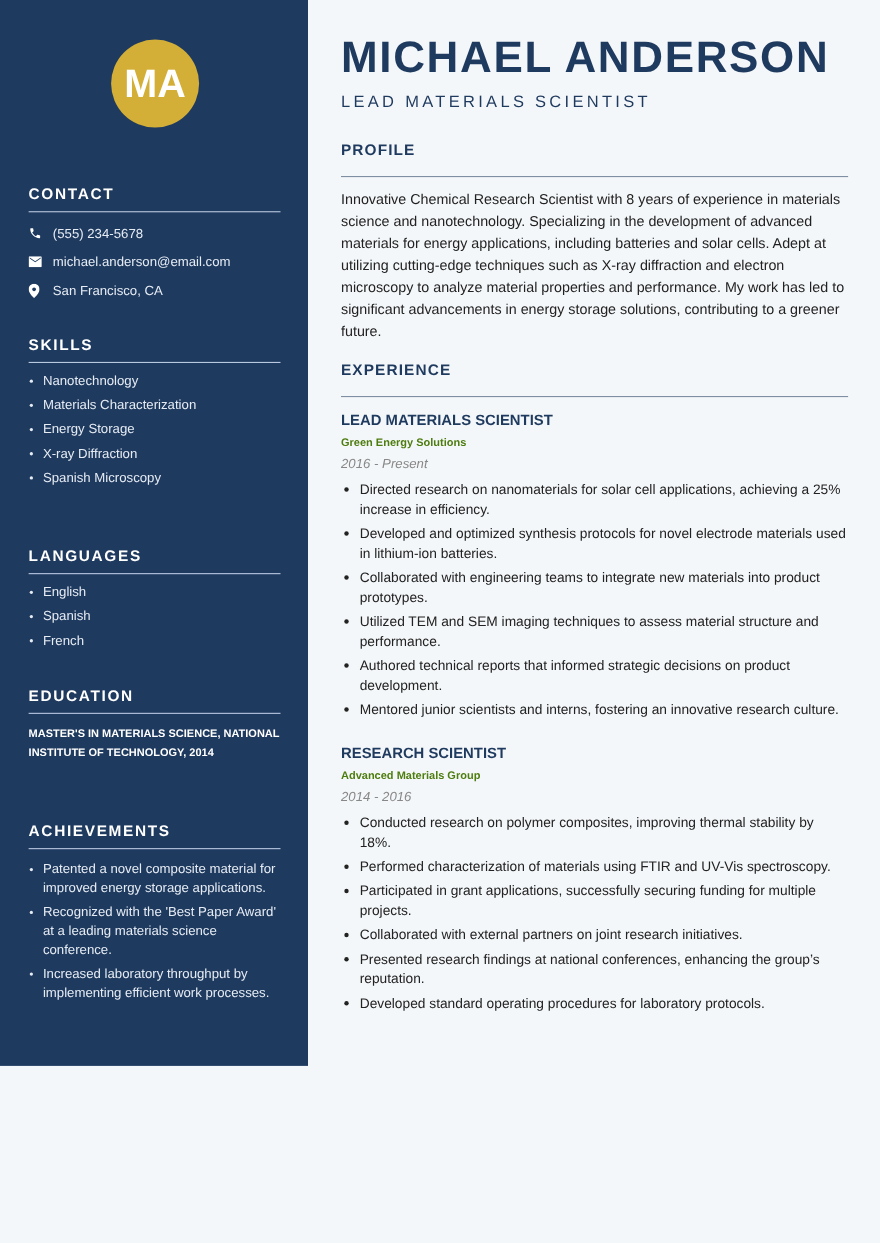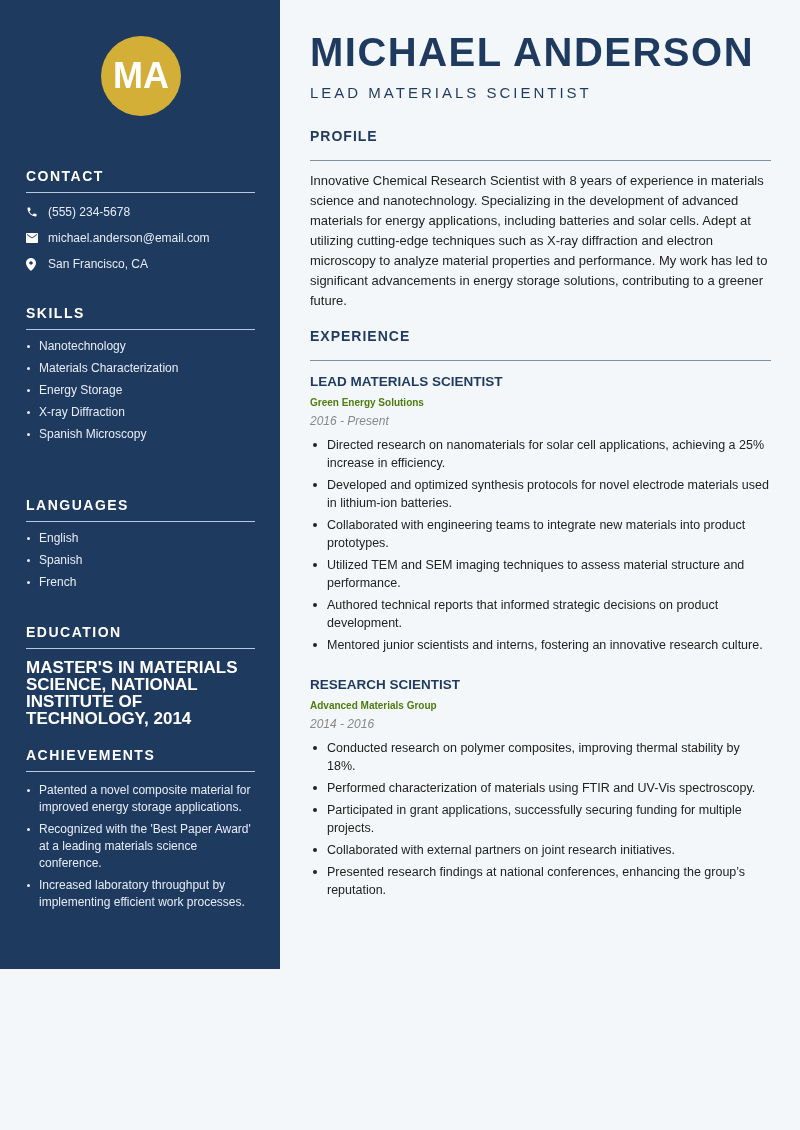--- a/index.html
+++ b/index.html
@@ -8,21 +8,21 @@
   .sidebar { position: absolute; left: 0; top: 0; width: 280px; height: 969px; background: #1f3a5f; color: #ffffff; }
   .main { position: absolute; left: 280px; top: 0; width: 520px; height: 836px; background: #f4f7f9; }
   .avatar { position: absolute; left: 101px; top: 36px; width: 80px; height: 80px; border-radius: 50%; background: #d4af37; color: #fff; font-weight: bold; font-size: 36px; display: flex; align-items: center; justify-content: center; letter-spacing: 0px; }
   .s-section { position: absolute; left: 26px; width: 229px; }
   .s-head { font-size: 14px; font-weight: bold; letter-spacing: 1.5px; color: #fff; padding-bottom: 8px; border-bottom: 1.5px solid #b8c8e0; }
   .contact-row { display: flex; align-items: center; height: 26px; font-size: 12px; color: #e6ecf4; }
   .contact-row .ic { width: 22px; height: 14px; display: inline-flex; align-items: center; }
   .s-list { list-style: none; margin-top: 8px; }
   .s-list li { position: relative; padding-left: 13px; font-size: 12px; line-height: 17px; color: #e6ecf4; margin-bottom: 5px; }
   .s-list li::before { content: ""; position: absolute; left: 1px; top: 7px; width: 3px; height: 3px; background: #e6ecf4; border-radius: 50%; }
-  .edu { margin-top: 10px; font-size: 17px; font-weight: bold; line-height: 17px; color: #fff; }
+  .edu { margin-top: 10px; font-size: 10px; font-weight: bold; line-height: 17px; color: #fff; }
   .name { position: absolute; left: 30px; top: 30px; font-size: 40px; font-weight: bold; color: #1f3a5f; letter-spacing: 1.5px; }
   .title { position: absolute; left: 30px; top: 84px; font-size: 15px; color: #1f3a5f; letter-spacing: 3px; }
   .m-section { position: absolute; left: 30px; width: 461px; }
   .m-head { font-size: 14px; font-weight: bold; color: #1f3a5f; letter-spacing: 1px; padding-bottom: 16px; border-bottom: 1.5px solid #7f8fa3; }
   .profile { margin-top: 10px; font-size: 13px; line-height: 20px; color: #222; }
   .job-title { font-size: 13.5px; font-weight: bold; color: #1f3a5f; }
   .company { font-size: 10px; font-weight: bold; color: #4d7c0f; margin-top: 8px; }
   .dates { font-size: 12px; font-style: italic; color: #888; margin-top: 6px; }
   .bullets { list-style: none; margin-top: 8px; }
   .bullets li { position: relative; padding-left: 17px; font-size: 12.5px; line-height: 18px; color: #222; margin-bottom: 4px; }
@@ -128,16 +128,17 @@
     <div style="margin-top:23px;">
       <div class="job-title">RESEARCH SCIENTIST</div>
       <div class="company">Advanced Materials Group</div>
       <div class="dates">2014 - 2016</div>
       <ul class="bullets">
         <li>Conducted research on polymer composites, improving thermal stability by 18%.</li>
         <li>Performed characterization of materials using FTIR and UV-Vis spectroscopy.</li>
         <li>Participated in grant applications, successfully securing funding for multiple projects.</li>
         <li>Collaborated with external partners on joint research initiatives.</li>
         <li>Presented research findings at national conferences, enhancing the group’s reputation.</li>
+        <li>Developed standard operating procedures for laboratory protocols.</li>
       </ul>
     </div>
   </div>
 </div>
 
 </body></html>

